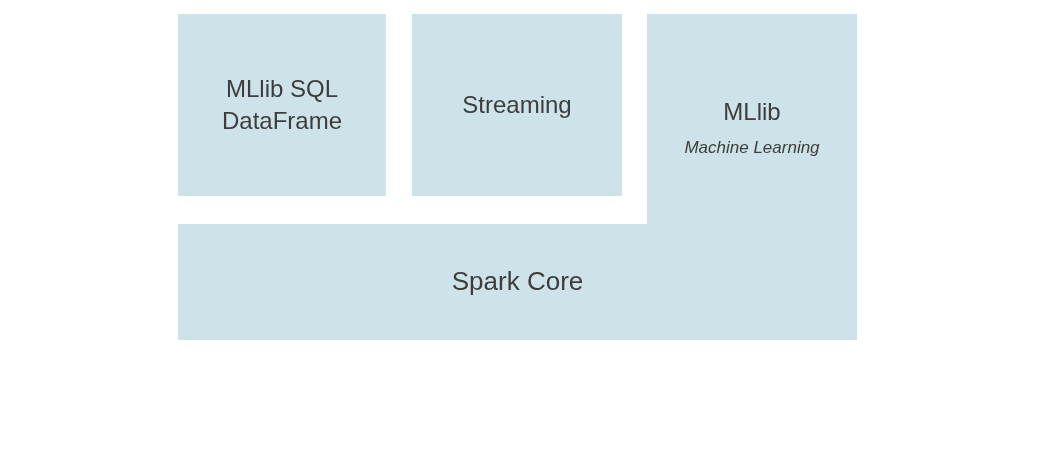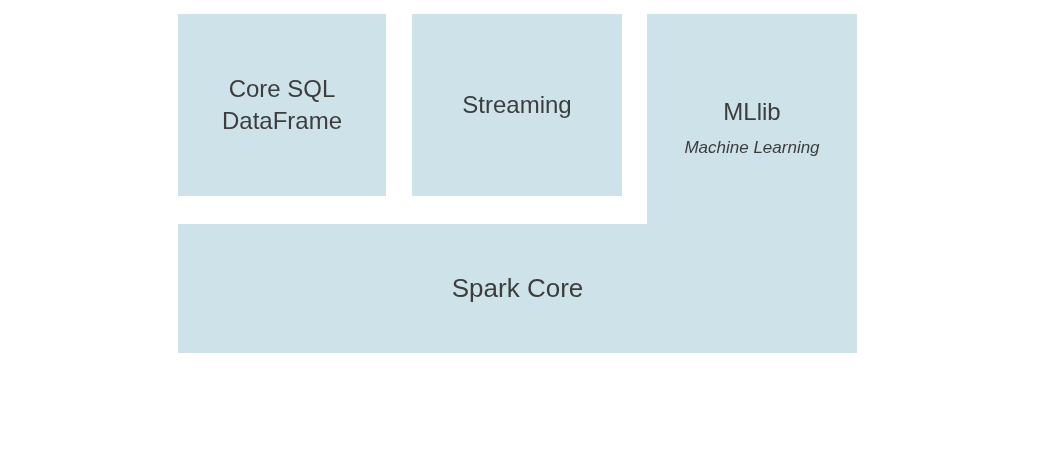--- a/index.html
+++ b/index.html
@@ -42,21 +42,21 @@
   .box-mllib {
     left: 647px;
     top: 14px;
     width: 210px;
     height: 228px;
   }
   .box-core {
     left: 178px;
     top: 224px;
     width: 679px;
-    height: 129px;
+    height: 116px;
   }
   .box-title {
     font-size: 24px;
     line-height: 1.35;
     white-space: pre-line;
   }
   .box-subtitle {
     font-size: 17px;
     font-style: italic;
     line-height: 1.4;
@@ -65,21 +65,21 @@
   .core-title {
     font-size: 26px;
   }
 </style>
 </head>
 <body>
 
 <div class="canvas">
 
   <div class="box box-spark-sql">
-    <div class="box-title">Core SQL
+    <div class="box-title">MLlib SQL
 DataFrame</div>
   </div>
 
   <div class="box box-streaming">
     <div class="box-title">Streaming</div>
   </div>
 
   <div class="box box-mllib">
     <div class="box-title">MLlib</div>
     <div class="box-subtitle">Machine Learning</div>

